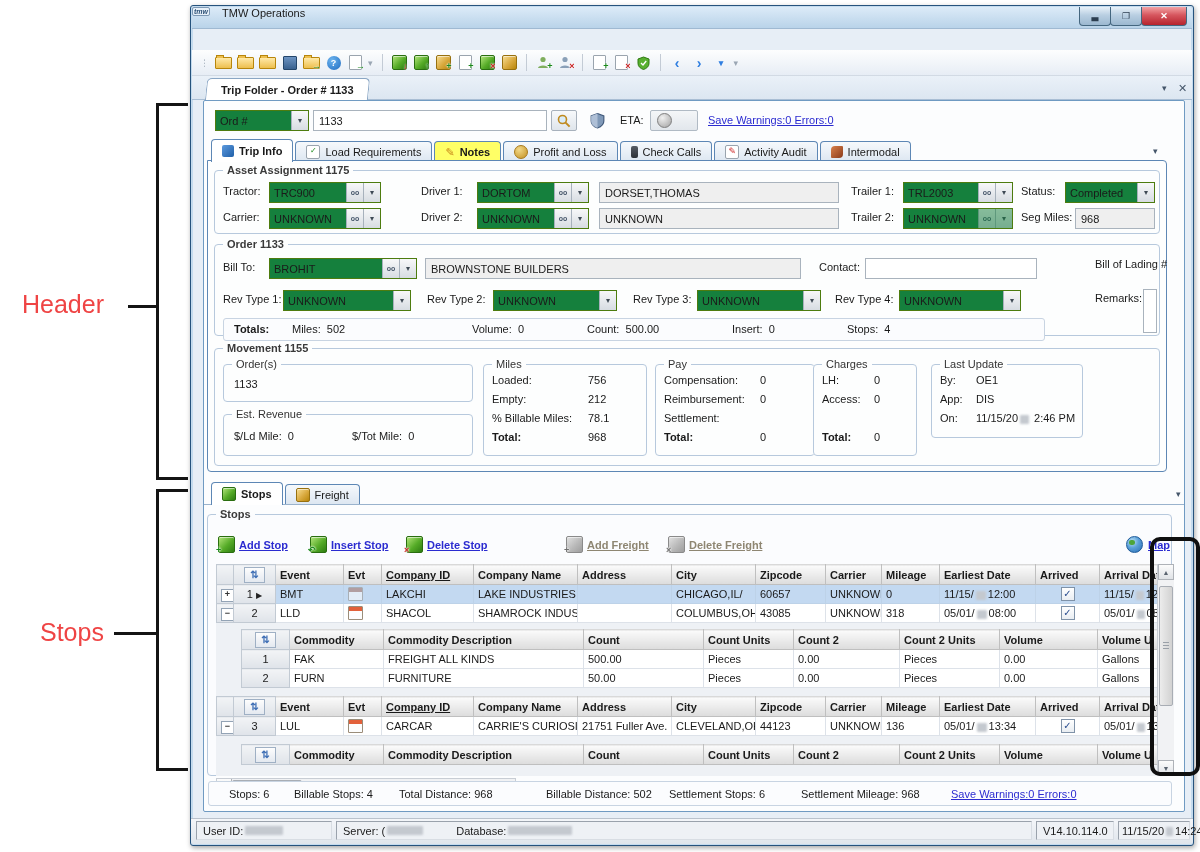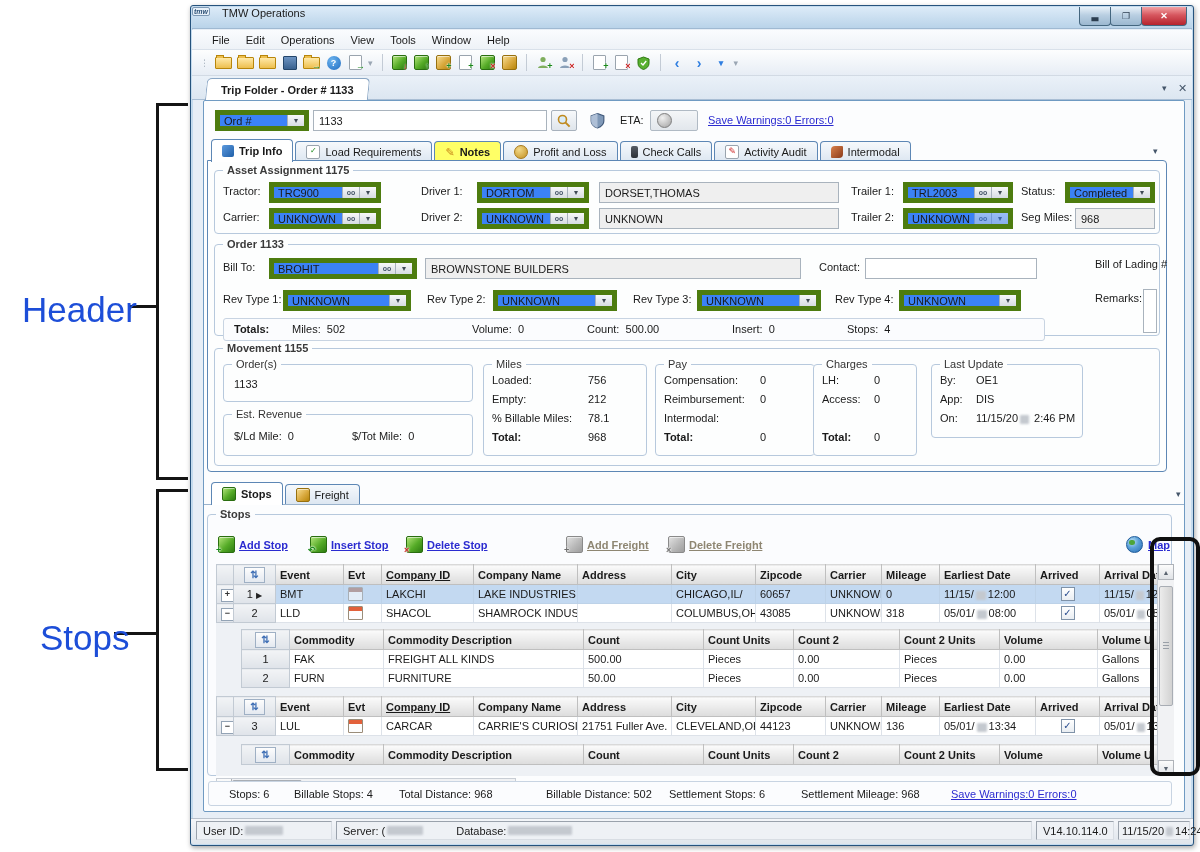--- a/index.html
+++ b/index.html
@@ -2,21 +2,21 @@
 <html><head>
 <meta charset="utf-8">
 <style>
   html,body{margin:0;padding:0;background:#fff}
   #page{position:relative;width:1200px;height:852px;background:#fff;overflow:hidden;
         font-family:"Liberation Sans",sans-serif;font-size:11px;color:#1a1a1a}
   .abs{position:absolute;box-sizing:border-box}
   .lbl{white-space:nowrap}
 
   
-  .callout{position:absolute;font-size:35px;color:#1d4ed8;z-index:60;font-weight:normal}
+  .callout{position:absolute;font-size:25px;color:#ef4444;z-index:60;font-weight:normal}
   .blk{position:absolute;background:#141414;z-index:58}
   .blackrect{position:absolute;border:4px solid #0f0f0f;border-radius:10px;z-index:62;background:transparent}
 
   
   .winframe{border:1px solid #26537d;border-radius:3px;background:#e7eef6;
             box-shadow:inset 0 0 0 2px #c4dbee, 1px 2px 5px rgba(0,0,0,.35)}
   .titlebar{background:linear-gradient(#dcebf8,#b9d3e9);display:flex;align-items:flex-start;
             border-bottom:1px solid #9fb9d2;border-radius:3px 3px 0 0;gap:12px}
   .tmwlogo{font-size:7px;font-weight:bold;font-style:italic;color:#2e5277;border:1px solid #7e99b4;
            background:#e8f1f9;padding:0 1px;border-radius:2px}
@@ -55,21 +55,21 @@
           border-radius:5px 5px 0 0;font-weight:bold;display:flex;align-items:center;padding:0 14px;
           transform:skewX(-6deg)}
   .doctab>span{transform:skewX(6deg)}
   .caret{color:#45566a;font-size:9px;line-height:9px}
 
   
   .formpanel{border:1px solid #6f9ac2;background:#fcfdfe;border-radius:2px}
   fieldset.box{position:absolute;border:1px solid #b7c9dd;border-radius:4px;margin:0;padding:0;box-sizing:border-box;background:#fdfefe}
   fieldset.box legend{margin-left:8px;padding:0 4px;font-weight:bold;color:#3a3a3a;font-size:11px}
   fieldset.box.sub legend{font-weight:normal;color:#333}
-  .combo{position:absolute;display:flex;height:21px;border:5px solid #4d7c0f;background:#3b82f6;box-sizing:border-box}
+  .combo{position:absolute;display:flex;height:21px;border:1px solid #4d7c0f;background:#15803d;box-sizing:border-box}
   .combo .val{flex:1;padding:1px 4px;overflow:hidden;white-space:nowrap;display:flex;align-items:center}
   .cbtn{width:16px;display:flex;align-items:center;justify-content:center;
         background:linear-gradient(#f7f8f9,#d7dce2);border-left:1px solid #a7b1bc;font-size:8px;color:#3f4a55}
   .binb{font-size:7px;font-weight:bold;color:#46566a;letter-spacing:0}
   .dis{opacity:.5}
   .ro{position:absolute;height:21px;border:1px solid #a9b3bd;background:#efefef;padding:1px 5px;
       display:flex;align-items:center;white-space:nowrap;overflow:hidden;box-sizing:border-box}
   .ro.wh{background:#fff}
   .link{color:#2b2bd0;text-decoration:underline;white-space:nowrap}
   .biglink{font-weight:bold}
@@ -141,29 +141,20 @@
   <div class="abs winframe" style="left:190px;top:5px;width:1004px;height:841px"></div>
 
   <div class="abs titlebar" style="left:192px;top:7px;width:1000px;height:22px">
     <span class="tmwlogo">tmw</span>
     <span>TMW Operations</span>
   </div>
   <div class="winbtn" style="left:1079px;top:7px;width:30px">▃</div>
   <div class="winbtn" style="left:1110px;top:7px;width:30px">❐</div>
   <div class="winbtn close" style="left:1141px;top:7px;width:44px">✕</div>
 
-  <div class="abs menubar" style="left:192px;top:30px;width:1000px;height:20px">
-    <span class="menuitem">File</span>
-    <span class="menuitem">Edit</span>
-    <span class="menuitem">Operations</span>
-    <span class="menuitem">View</span>
-    <span class="menuitem">Tools</span>
-    <span class="menuitem">Window</span>
-    <span class="menuitem">Help</span>
-  </div>
 
   <div class="abs toolbar" style="left:192px;top:50px;width:1000px;height:26px">
     <span class="tbgrip">⋮</span>
     <span class="tbico">
         <span class="folder"></span>
       </span>
     <span class="tbico">
         <span class="folder"></span>
       </span>
     <span class="tbico">
@@ -441,21 +432,21 @@
         <span class="abs lbl" style="left:104px;top:42px">78.1</span>
       <span class="abs lbl" style="left:8px;top:61px;font-weight:bold">Total:</span>
         <span class="abs lbl" style="left:104px;top:61px">968</span>
     </fieldset>
     <fieldset class="box sub" style="left:440px;top:4px;width:160px;height:98px">
       <legend>Pay</legend>
       <span class="abs lbl" style="left:8px;top:4px">Compensation:</span>
         <span class="abs lbl" style="left:104px;top:4px">0</span>
       <span class="abs lbl" style="left:8px;top:23px">Reimbursement:</span>
         <span class="abs lbl" style="left:104px;top:23px">0</span>
-      <span class="abs lbl" style="left:8px;top:42px">Intermodal:</span>
+      <span class="abs lbl" style="left:8px;top:42px">Settlement:</span>
       <span class="abs lbl" style="left:8px;top:61px;font-weight:bold">Total:</span>
         <span class="abs lbl" style="left:104px;top:61px">0</span>
     </fieldset>
     <fieldset class="box sub" style="left:598px;top:4px;width:104px;height:98px">
       <legend>Charges</legend>
       <span class="abs lbl" style="left:8px;top:4px">LH:</span>
         <span class="abs lbl" style="left:60px;top:4px">0</span>
       <span class="abs lbl" style="left:8px;top:23px">Access:</span>
         <span class="abs lbl" style="left:60px;top:23px">0</span>
       <span class="abs lbl" style="left:8px;top:61px;font-weight:bold">Total:</span>

